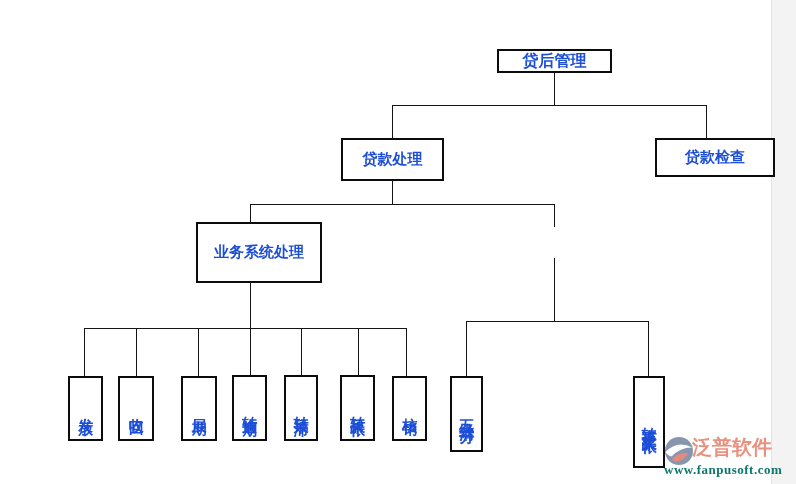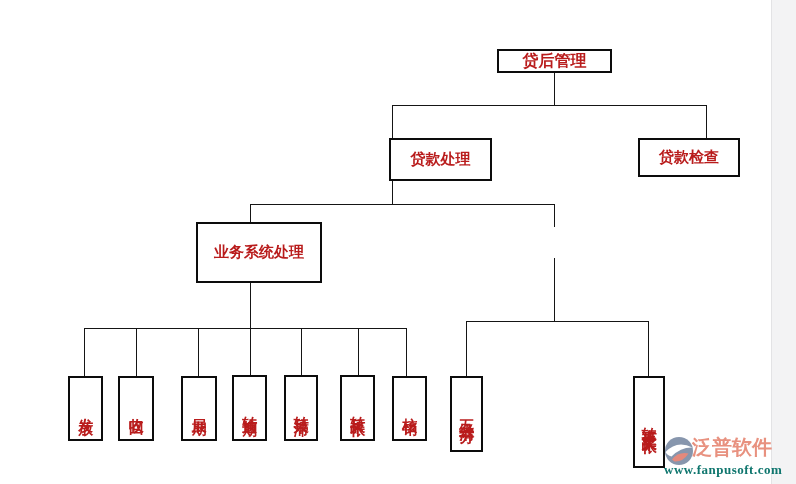--- a/index.html
+++ b/index.html
@@ -9,21 +9,21 @@
     background:#ffffff; overflow:hidden;
     font-family:"Liberation Sans","DejaVu Sans",sans-serif;
   }
   .rail {
     position:absolute; top:0; right:0; width:25px; height:484px;
     background:#f3f3f4; border-left:1px solid #e3e3e5;
   }
   .box {
     position:absolute; background:#fff; border:2px solid #0c0c0c;
     display:flex; align-items:center; justify-content:center;
-    font-weight:bold; color:#b91c1c; text-align:center;
+    font-weight:bold; color:#1d4ed8; text-align:center;
     font-size:15px; line-height:1.35;
   }
   .box.title { font-size:16px; }
   .box .two-line { display:block; }
   .vbox {
     writing-mode:vertical-rl; text-orientation:upright;
     letter-spacing:3px; font-size:15px;
   }
   .line { position:absolute; background:#151515; }
   .line.h { height:1px; }
@@ -69,27 +69,27 @@
 
   <div class="line v" style="left:554px; top:258px; height:63px;"></div>
   <div class="line h" style="left:466px; top:321px; width:183px;"></div>
   <div class="line v" style="left:466px; top:321px; height:55px;"></div>
   <div class="line v" style="left:648px; top:321px; height:55px;"></div>
 
   <div class="box title" style="left:497px; top:49px; width:115px; height:24px;">
     <span>贷后管理</span>
   </div>
 
-  <div class="box" style="left:341px; top:138px; width:103px; height:43px;margin-left:48px;">
+  <div class="box" style="left:341px; top:138px; width:103px; height:43px;">
     <span class="two-line">
       <span style="display:block;">贷款处理</span>
     </span>
   </div>
 
-  <div class="box" style="left:638px; top:138px; width:102px; height:39px;text-align:right;">
+  <div class="box" style="left:655px; top:138px; width:120px; height:39px;text-align:right;">
     <span>贷款检查</span>
   </div>
 
   <div class="box" style="left:176px; top:222px; width:126px; height:61px;margin-left:20px;">
     <span class="two-line">
       <span style="display:block;">业务系统处理</span>
     </span>
   </div>
 
 

